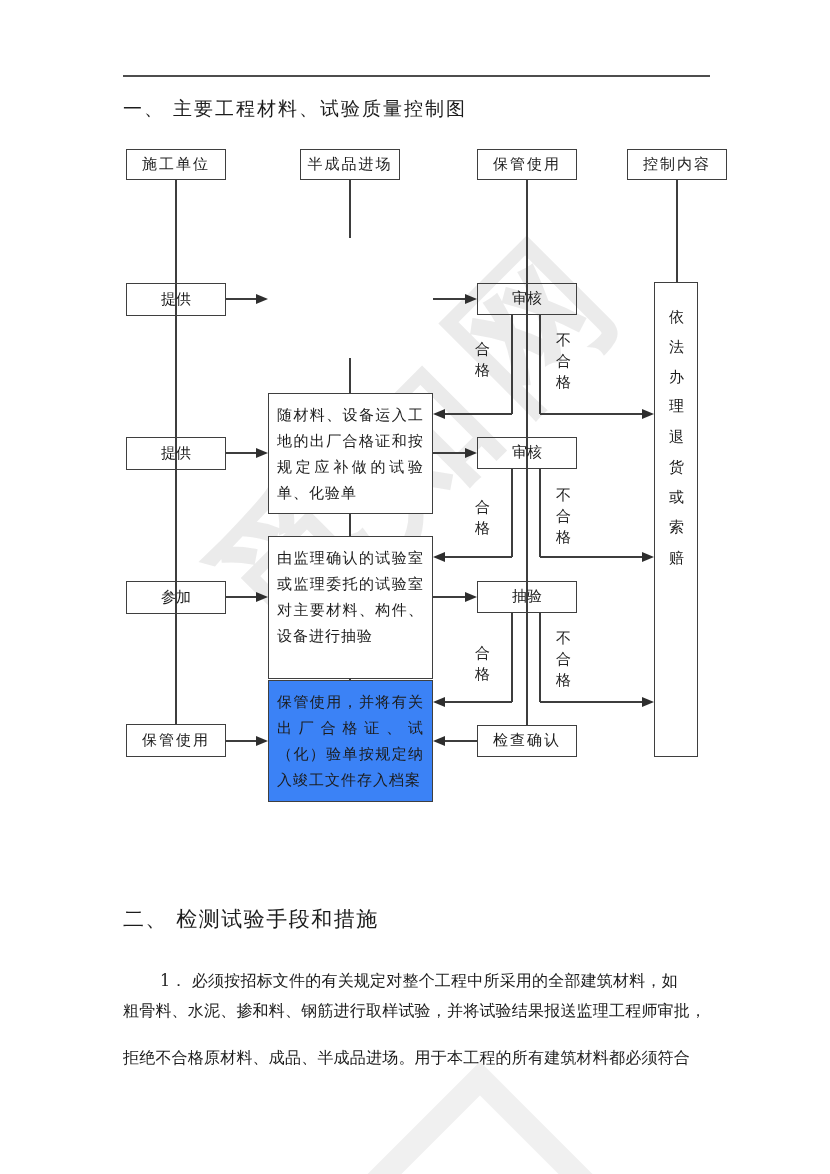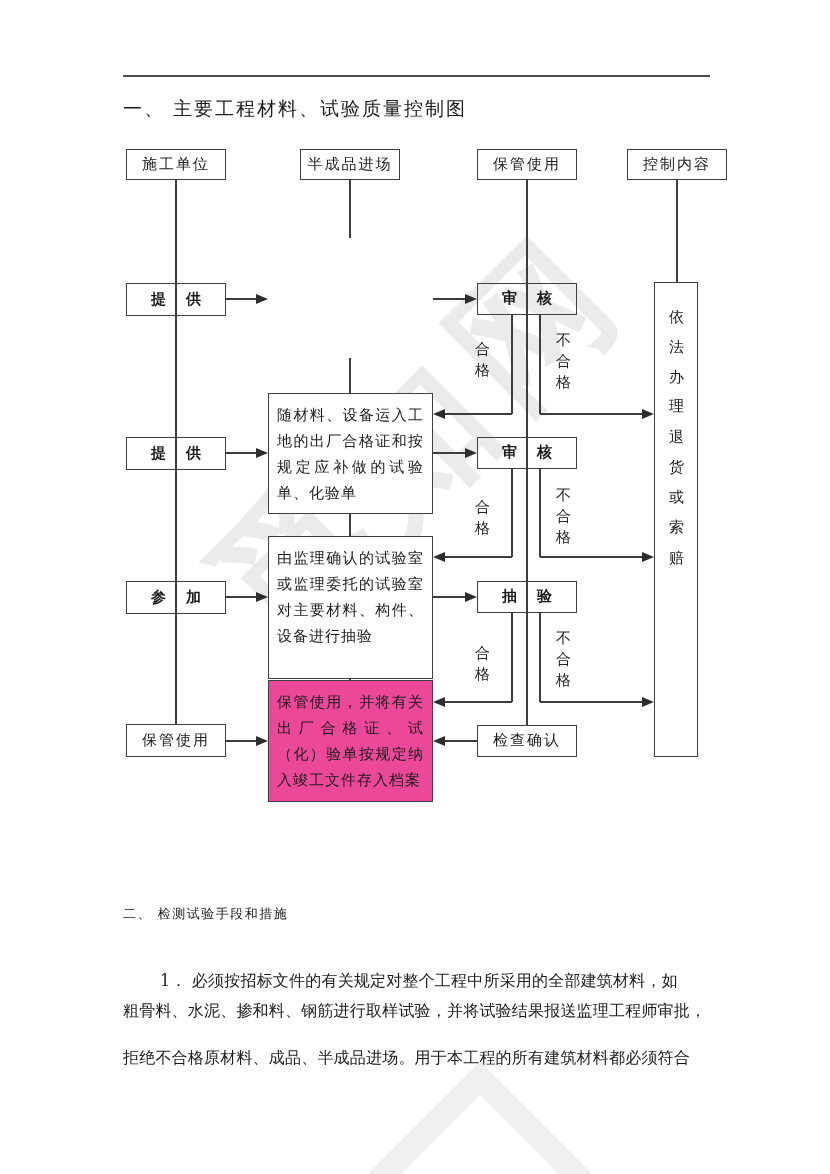--- a/index.html
+++ b/index.html
@@ -37,21 +37,21 @@
   .box{
     position:absolute;
     border:1.5px solid #3f3f3f;
     box-sizing:border-box;
     background:transparent;
     font-size:15px;
   }
   .hdr{width:100px;height:31px;top:149px;line-height:28px;text-align:center;letter-spacing:3px;}
   .act{left:126px;width:100px;height:33px;line-height:30px;}
   .chk{left:477px;width:100px;height:32px;line-height:29px;}
-  .spread{text-align:justify;text-align-last:justify;padding:0 24px;box-sizing:border-box;font-weight:bold;}
+  .spread{text-align:justify;text-align-last:justify;padding:0 34px;box-sizing:border-box;}
   .c4{text-align:center;letter-spacing:2px;}
   .proc{
     left:268px;width:165px;
     padding:8px 8px;line-height:26px;letter-spacing:1px;
     text-align:justify;
   }
   .tallbox{
     left:654px;top:282px;width:44px;height:475px;
     display:flex;justify-content:center;
   }
@@ -64,21 +64,21 @@
     font-size:15px;line-height:21px;
     word-break:break-all;letter-spacing:0;
     color:#232323;
   }
   
   .h1{left:123px;top:96px;font-size:19px;letter-spacing:2px;}
   .caption{
     left:123px;top:856px;width:587px;text-align:center;
     font-size:17px;text-decoration:underline;text-underline-offset:3px;
   }
-  .h2{left:123px;top:905px;font-size:13px;letter-spacing:1.5px;}
+  .h2{left:123px;top:905px;font-size:21px;letter-spacing:1.5px;}
   .pline{left:123px;width:596px;font-size:16px;letter-spacing:0.2px;white-space:nowrap;}
   .indent{text-indent:37px;}
 </style>
 </head>
 <body>
 
 <div class="page">
 
   <div class="abs wm-center">觅知网</div>
   <div class="abs wm-logo"></div>
@@ -138,21 +138,21 @@
   <div class="box hdr c4" style="left:477px;">保管使用</div>
   <div class="box hdr c4" style="left:627px;">控制内容</div>
 
   <div class="box act spread" style="top:283px;">提供</div>
   <div class="box act spread" style="top:437px;">提供</div>
   <div class="box act spread" style="top:581px;">参加</div>
   <div class="box act c4" style="top:724px;">保管使用</div>
 
   <div class="box proc" style="top:393px;height:121px;background:#fff;">随材料、设备运入工地的出厂合格证和按规定应补做的试验单、化验单</div>
   <div class="box proc" style="top:536px;height:143px;background:#fff;">由监理确认的试验室或监理委托的试验室对主要材料、构件、设备进行抽验</div>
-  <div class="box proc" style="top:680px;height:122px;background:#ec4899;">保管使用，并将有关出厂合格证、试（化）验单按规定纳入竣工文件存入档案</div>
+  <div class="box proc" style="top:680px;height:122px;background:#3b82f6;">保管使用，并将有关出厂合格证、试（化）验单按规定纳入竣工文件存入档案</div>
 
   <div class="box chk spread" style="top:283px;">审核</div>
   <div class="box chk spread" style="top:437px;">审核</div>
   <div class="box chk spread" style="top:581px;">抽验</div>
   <div class="box chk c4" style="top:725px;">检查确认</div>
 
   <div class="box tallbox">
     <span>依法办理退货或索赔</span>
   </div>
 

